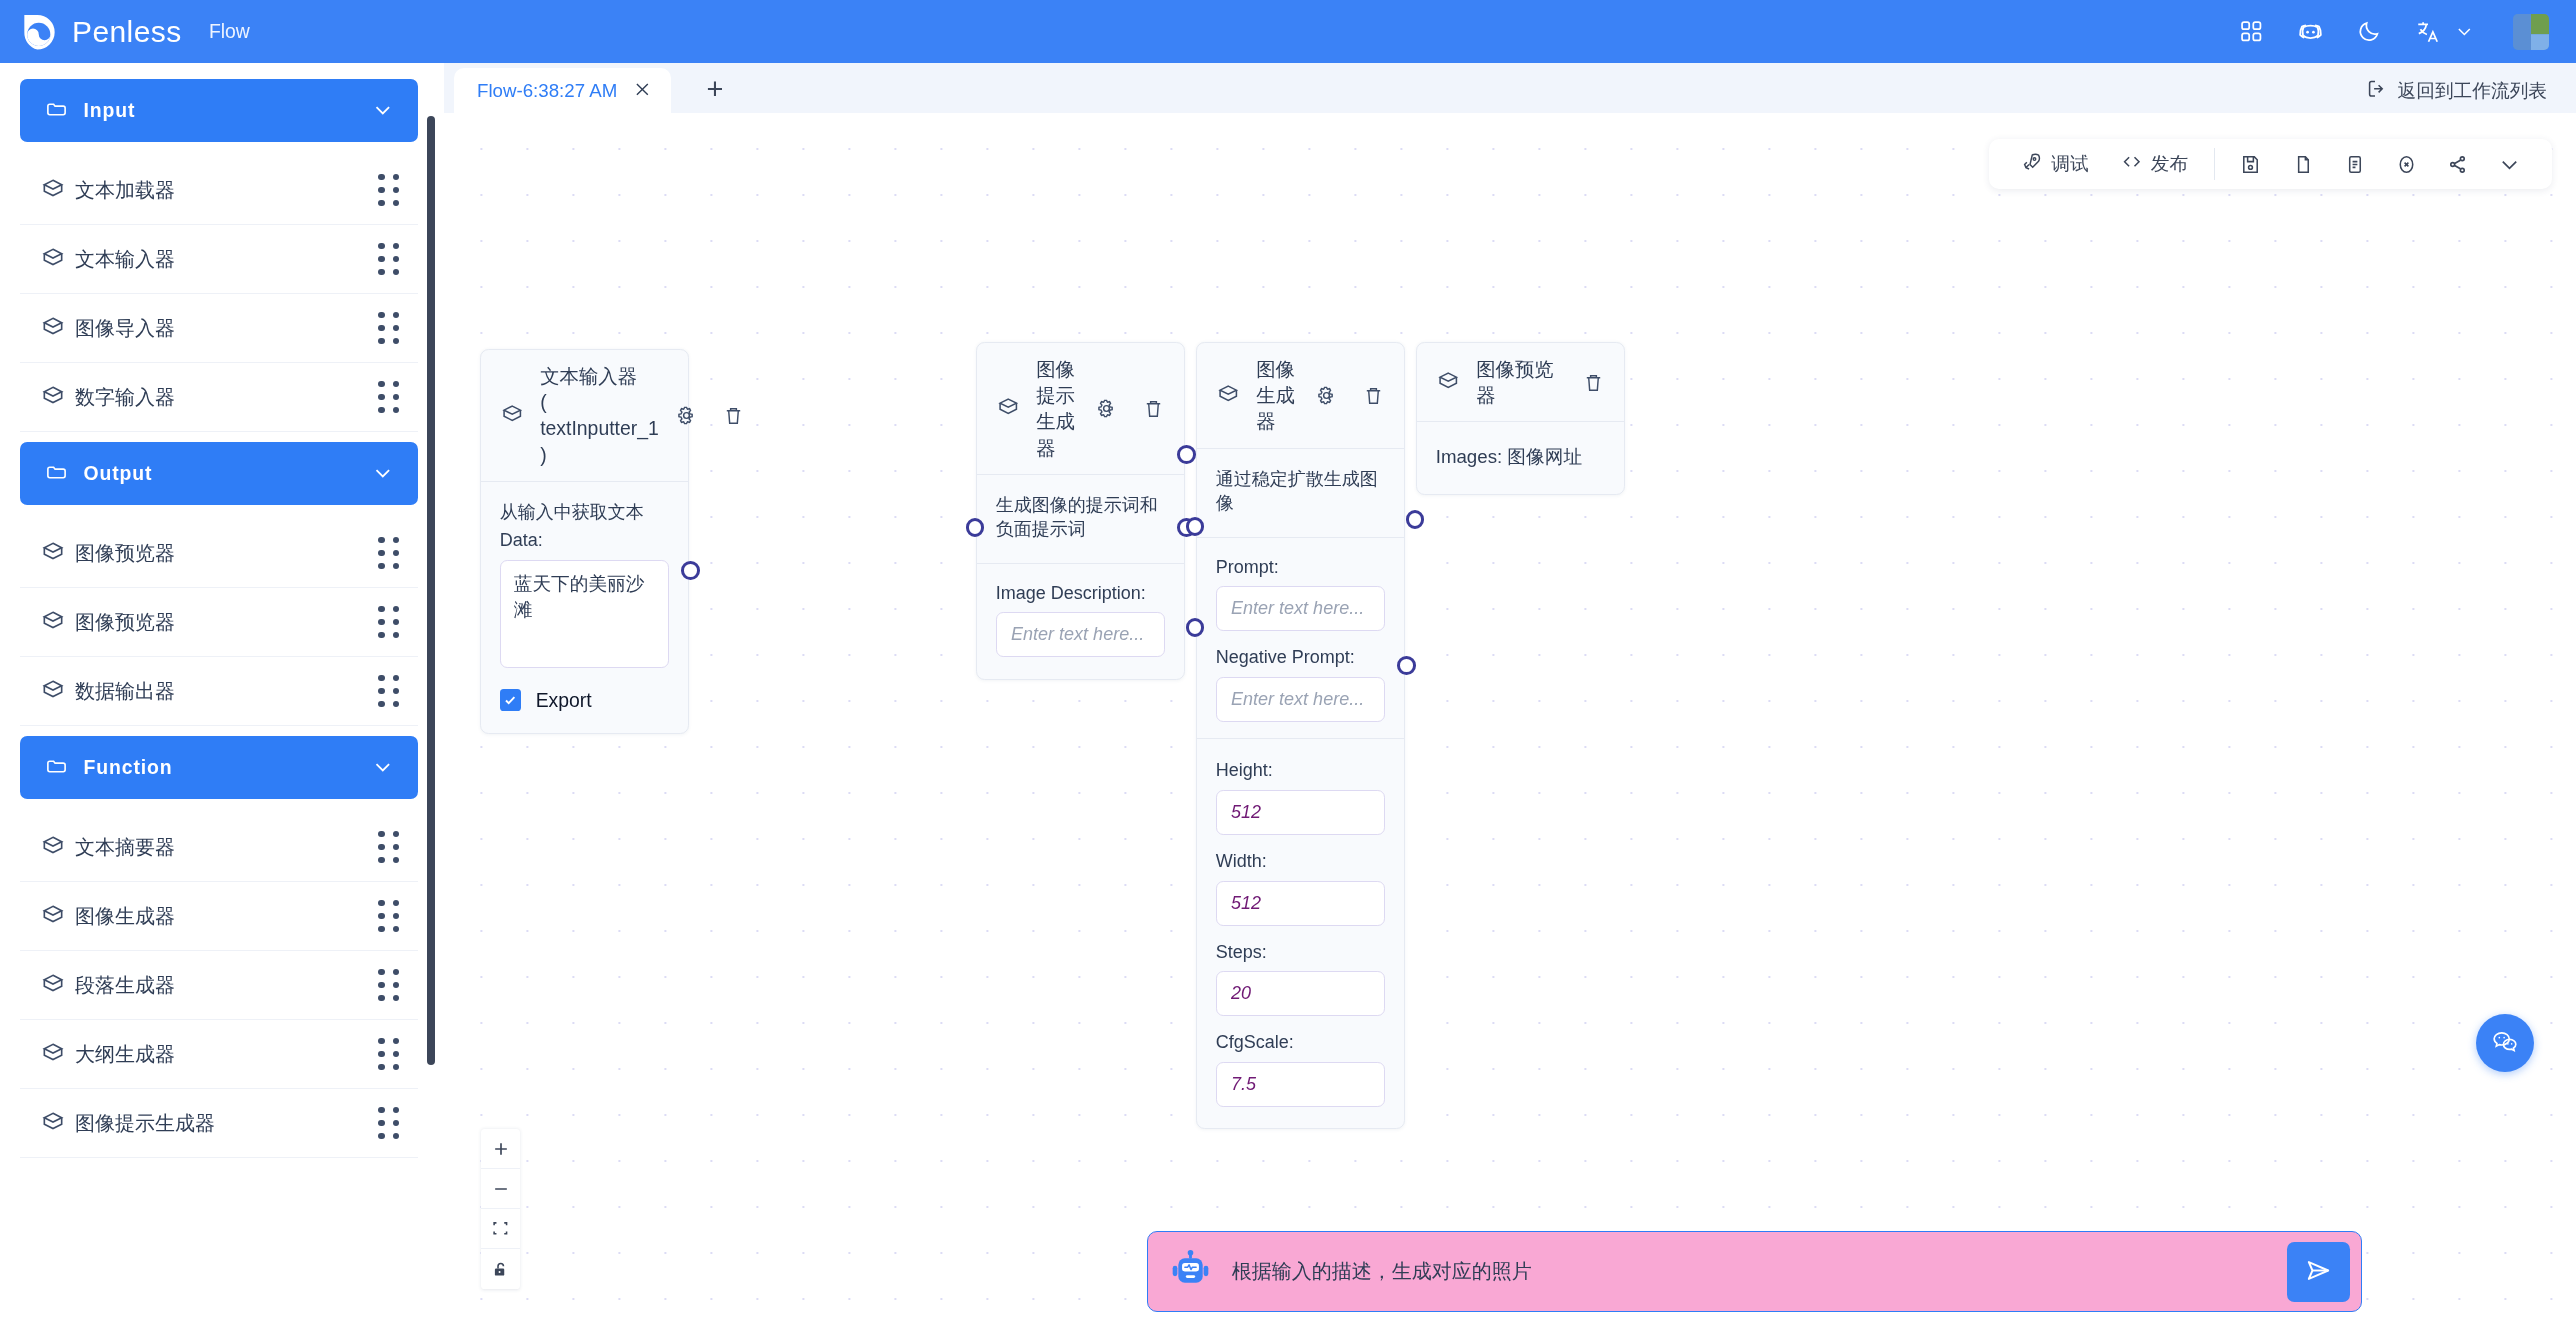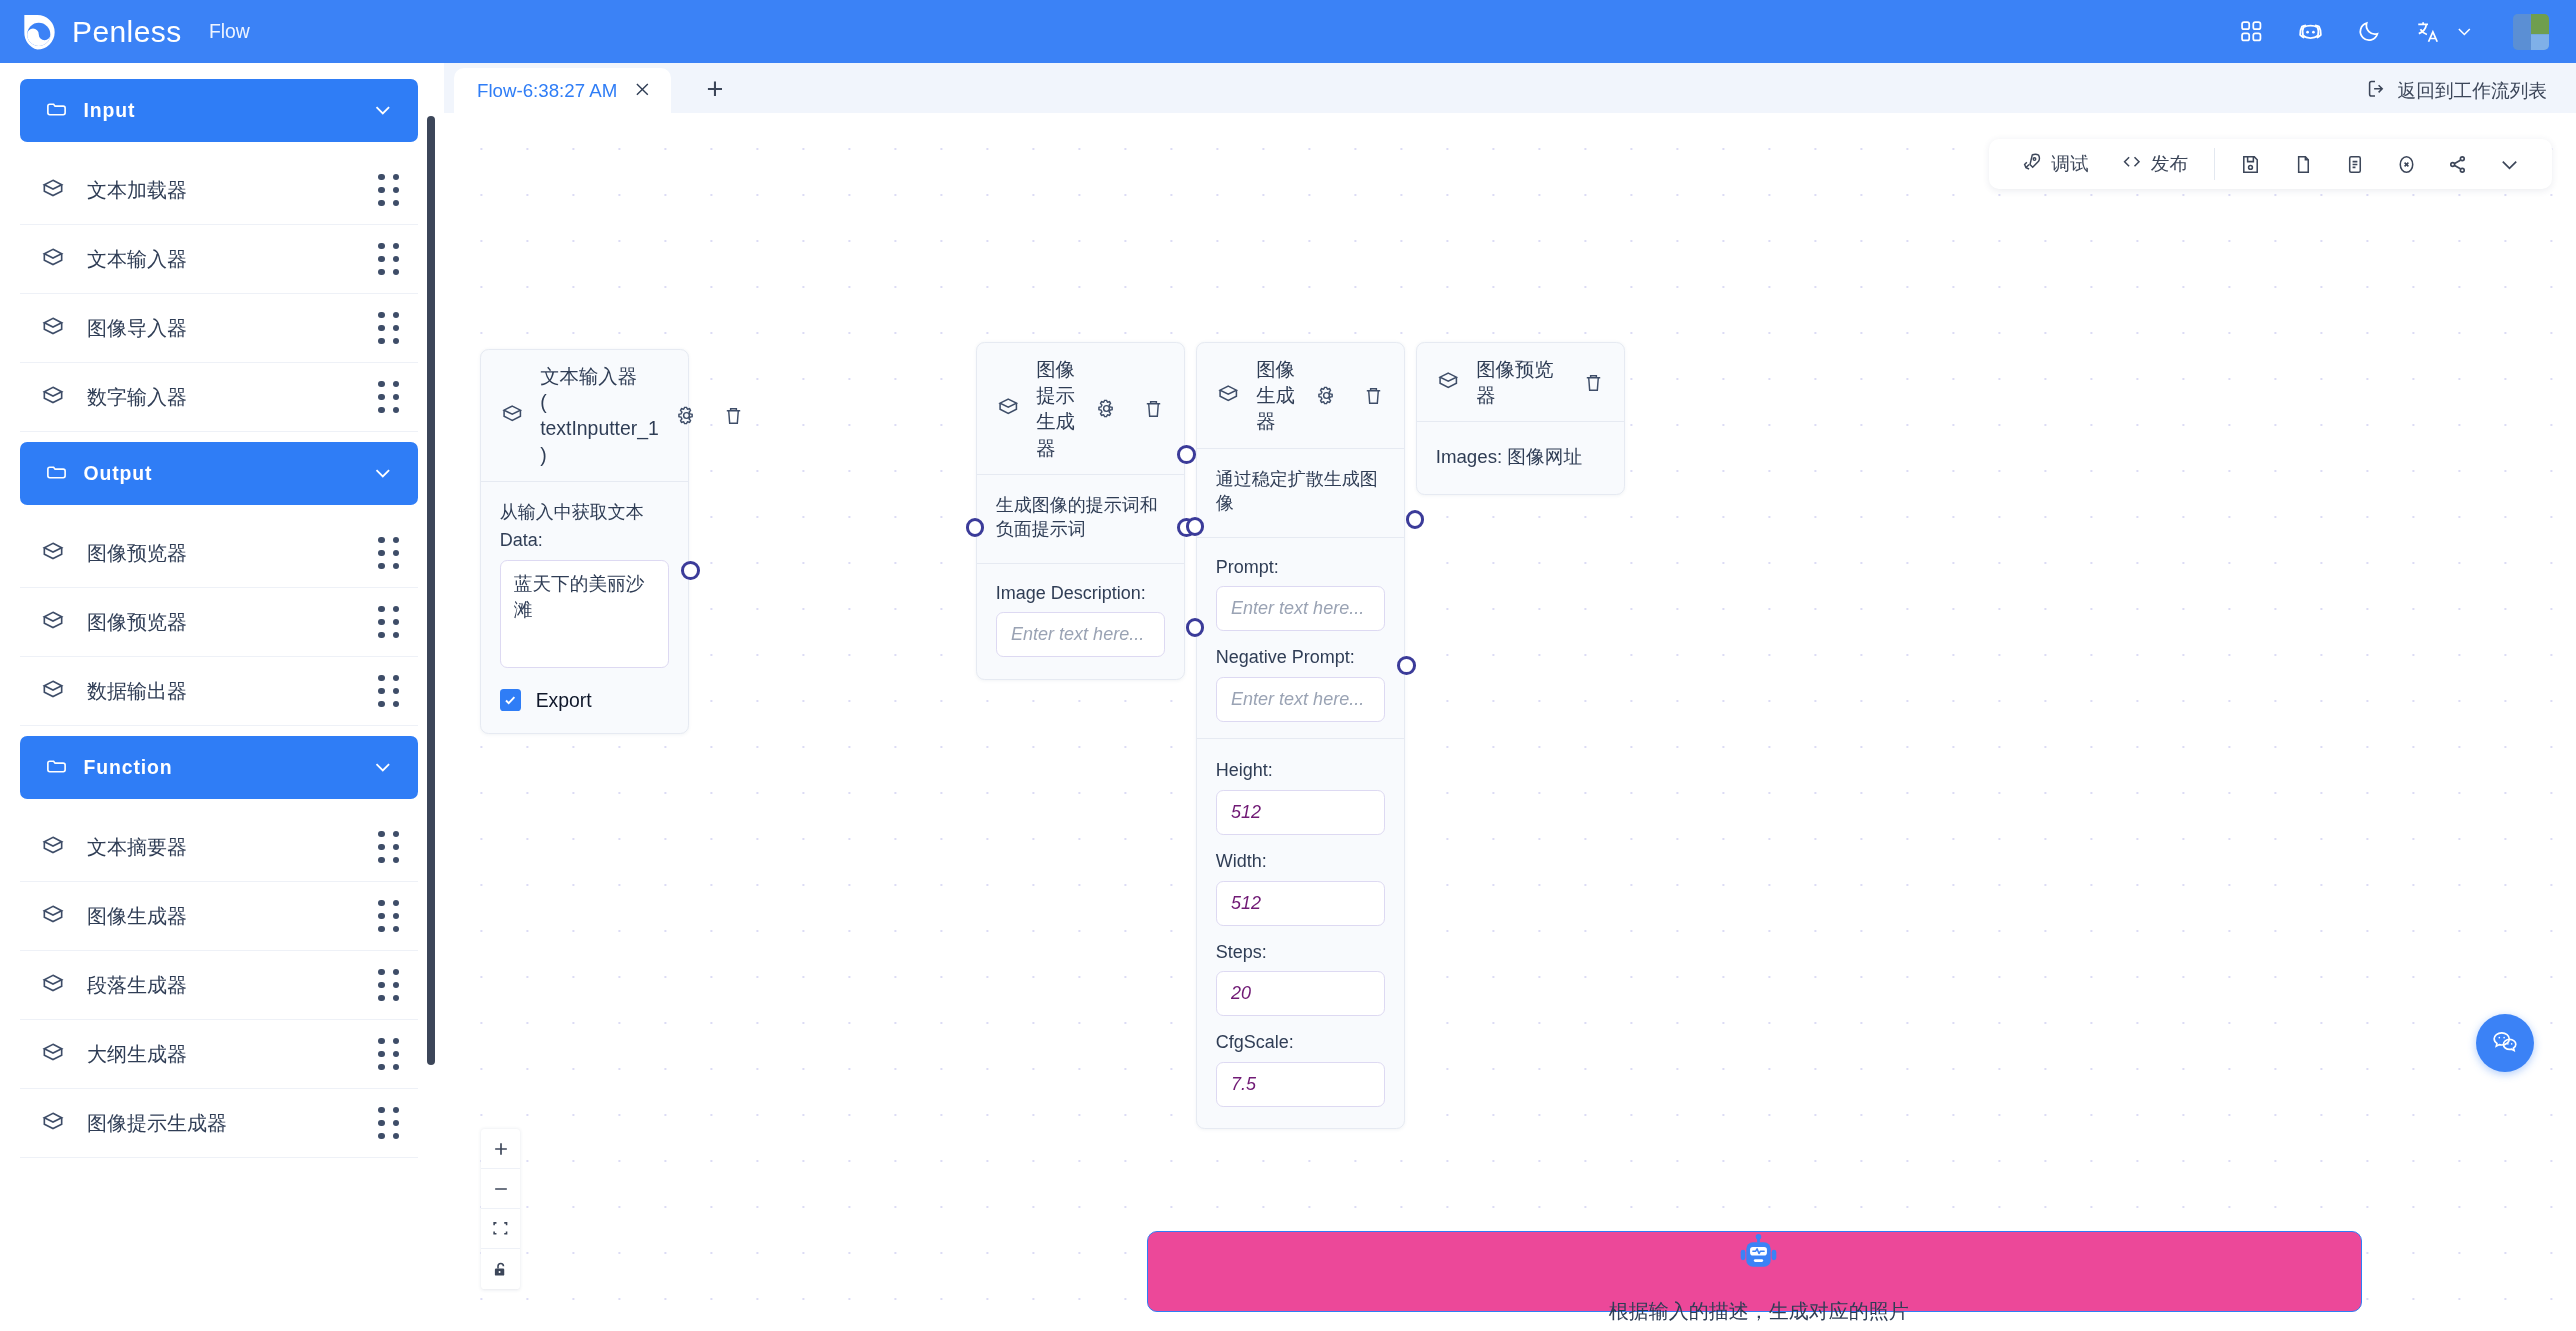--- a/index.html
+++ b/index.html
@@ -38,21 +38,21 @@
   .side-scroll { height: 100%; overflow: hidden; }
   .group-header {
     background: #2f7df6; color: #ffffff; border-radius: 7.2px;
     height: 63px; display: flex; align-items: center; gap: 16px;
     padding: 0 24.5px; margin: 10px 0 14px 0; cursor: pointer;
   }
   .group-header:first-child { margin-top: 0; }
   .group-label { font-size: 19.4px; font-weight: 600; letter-spacing: 0.9px; }
   .group-chevron { margin-left: auto; }
   .node-item {
-    height: 69px; display: flex; align-items: center; gap: 21px;
+    height: 69px; display: flex; align-items: center; gap: 9px;
     padding: 0 18.7px 0 20px; border-bottom: 0.7px solid #eef1f7; cursor: grab;
     background: #fff;
   }
   .node-item:last-child { border-bottom: 0.7px solid #eef1f7; }
   .node-item-label { font-size: 20px; color: #2f3d55; flex: 1; }
   .drag-dots { display: grid; grid-template-columns: 6.5px 6.5px; grid-gap: 6.5px 8px; }
   .drag-dots i { width: 6.5px; height: 6.5px; border-radius: 50%; background: #3e4d68; display: block; }
   .side-divider {
     position: absolute; top: 53px; right: 8.6px; width: 8px; height: 949px;
     background: #3c4659; border-radius: 4.3px;
@@ -141,22 +141,22 @@
   .ctrl-stack {
     position: absolute; left: 37px; bottom: 43px; width: 39px;
     background: #fff; border-radius: 3.6px; box-shadow: 0 0.7px 3.6px rgba(40,60,100,.12); overflow: hidden;
   }
   .ctrl-btn { height: 40px; display: flex; align-items: center; justify-content: center; border-bottom: 0.7px solid #eef1f7; cursor: pointer; }
   .ctrl-btn:last-child { border-bottom: none; }
 
   
   .chatbar {
     position: absolute; left: 703px; right: 214px; bottom: 20px; height: 81px;
-    background: #ec4899; border: 1.4px solid #2f7df6; border-radius: 10px;
-    display: flex; align-items: center; padding: 0 11.5px 0 20px; gap: 18.7px; z-index: 9; flex-direction: column;
+    background: #f9a8d4; border: 1.4px solid #2f7df6; border-radius: 10px;
+    display: flex; align-items: center; padding: 0 11.5px 0 20px; gap: 18.7px; z-index: 9;
   }
   .chat-text { flex: 1; font-size: 20px; color: #2f3d55; }
   .send-btn {
     width: 63px; height: 60px; background: #3b82f6; border-radius: 7.2px;
     display: flex; align-items: center; justify-content: center; cursor: pointer; border: none;
   }
   .fab {
     position: absolute; right: 42px; bottom: 260px; width: 58px; height: 58px;
     background: #3b82f6; border-radius: 50%; display: flex; align-items: center; justify-content: center;
     box-shadow: 0 2.2px 8.6px rgba(59,130,246,.4); cursor: pointer; z-index: 9;

